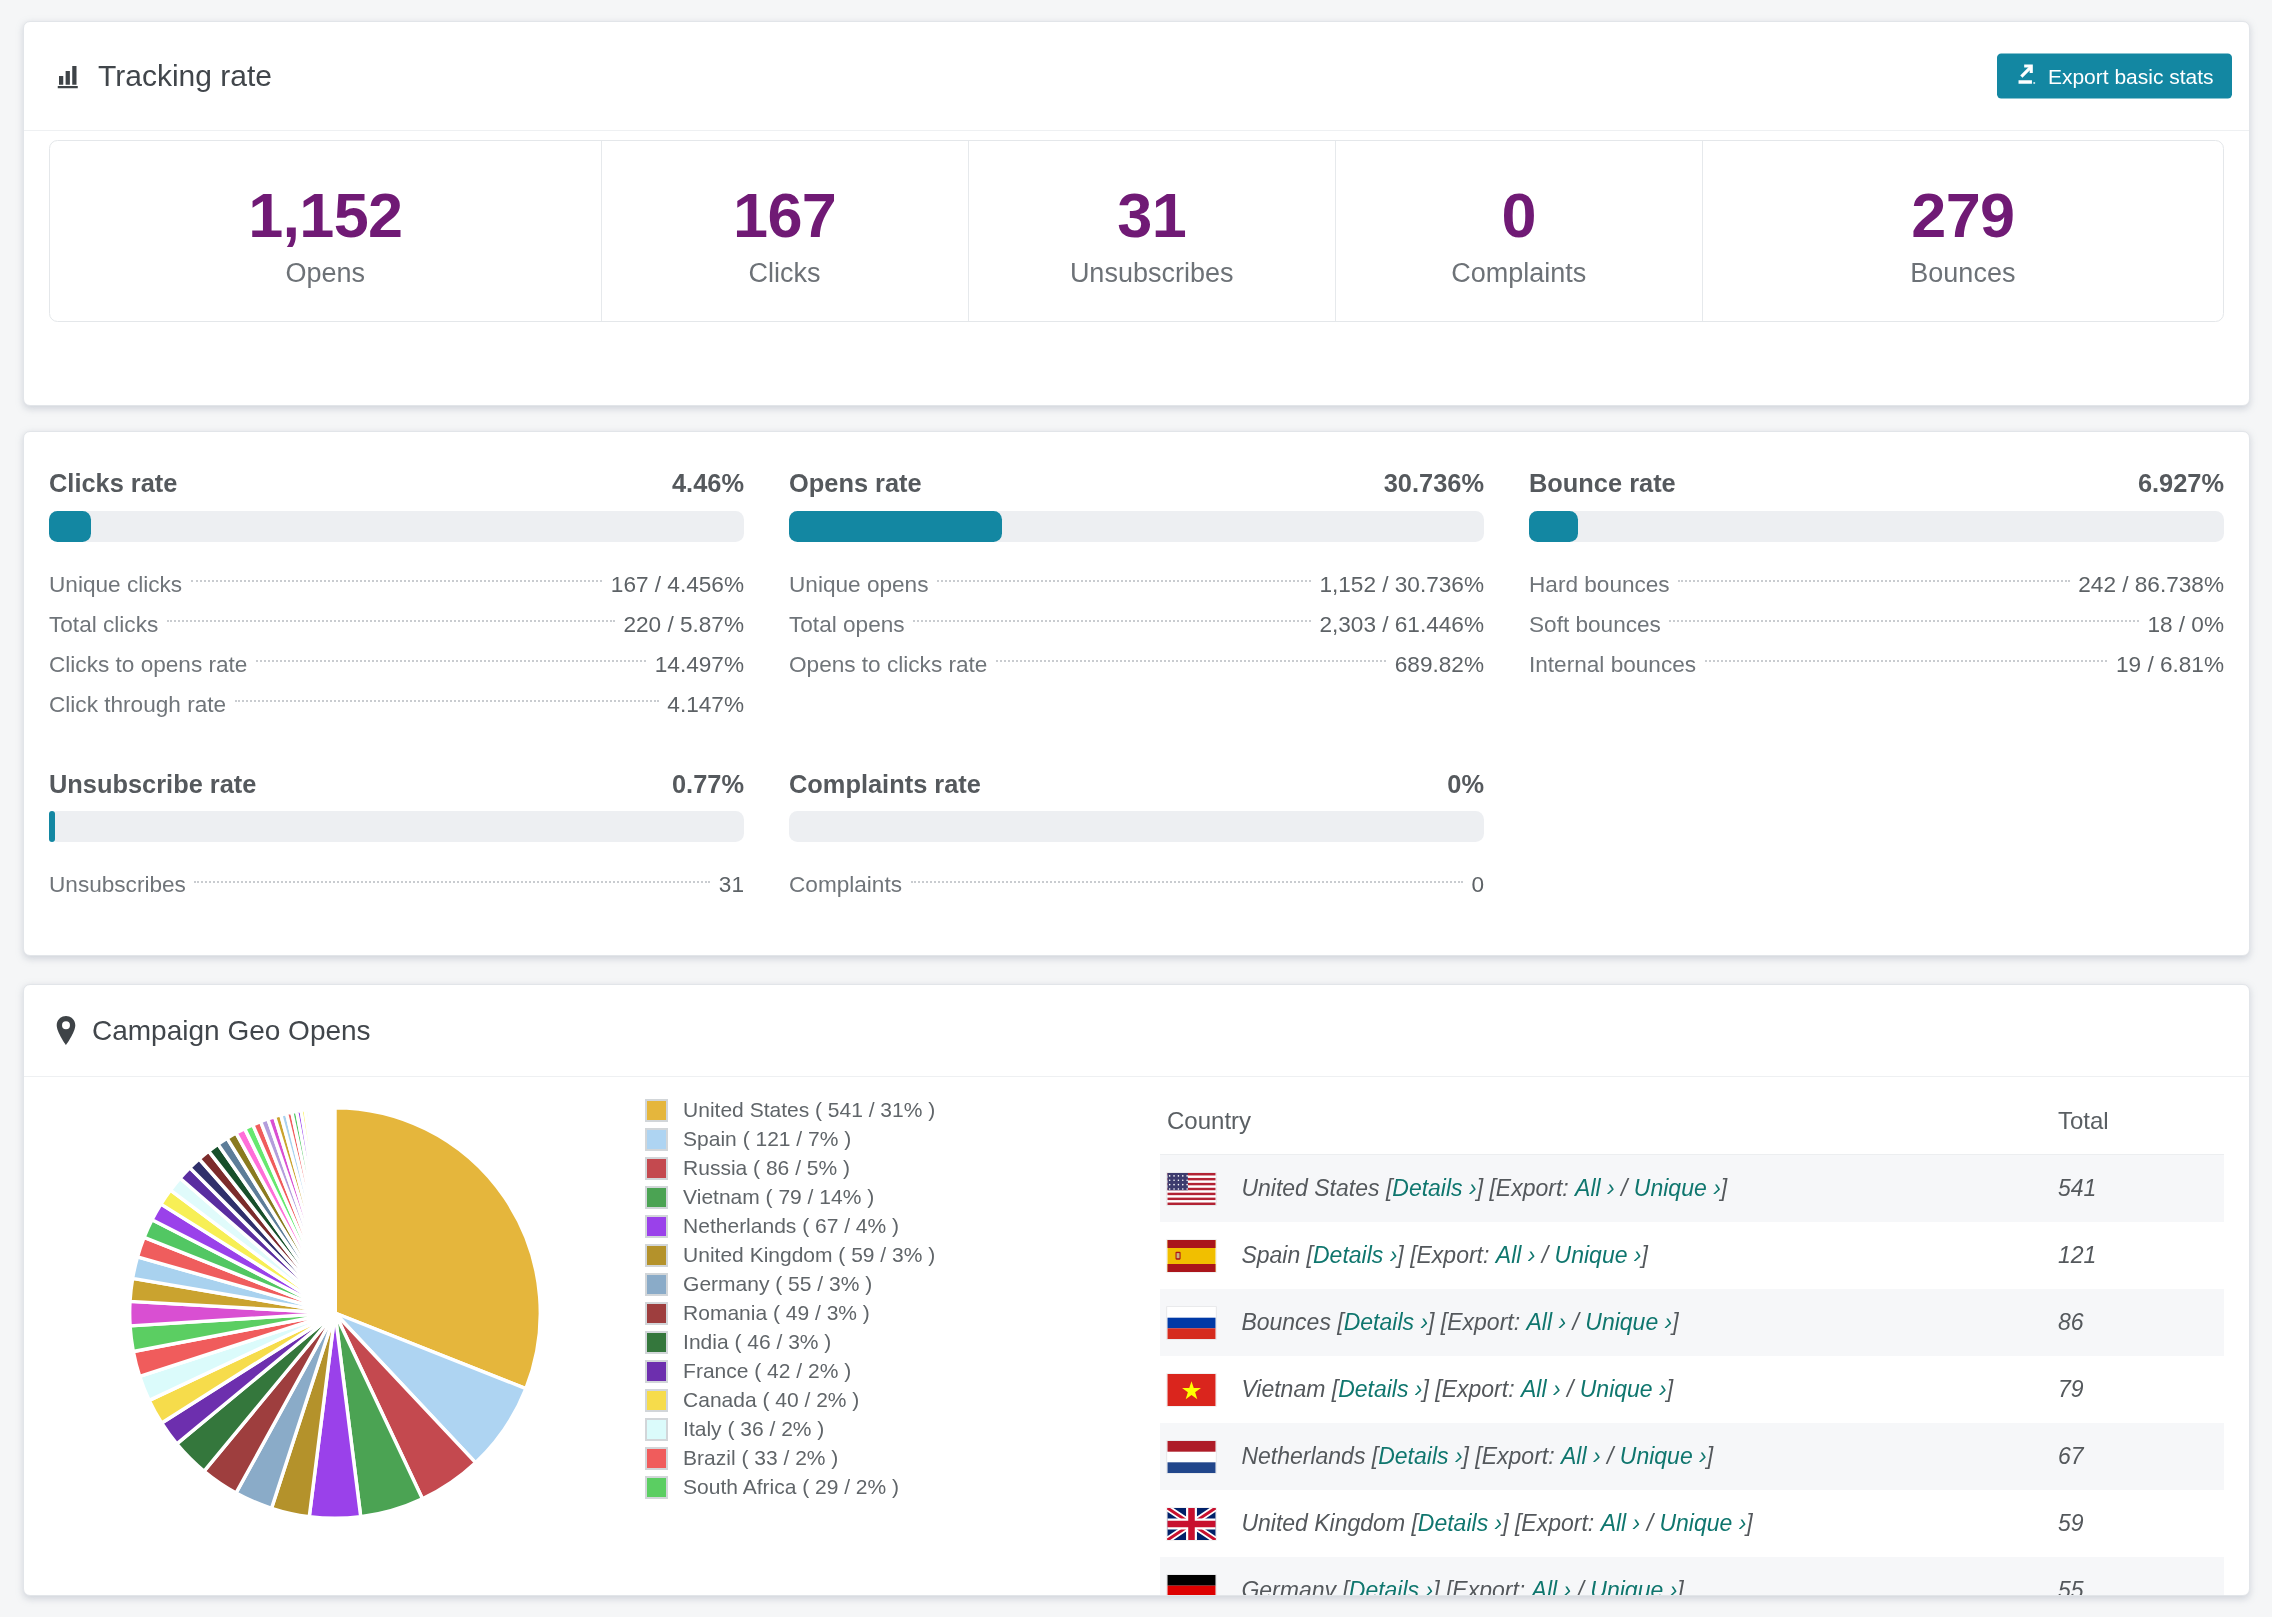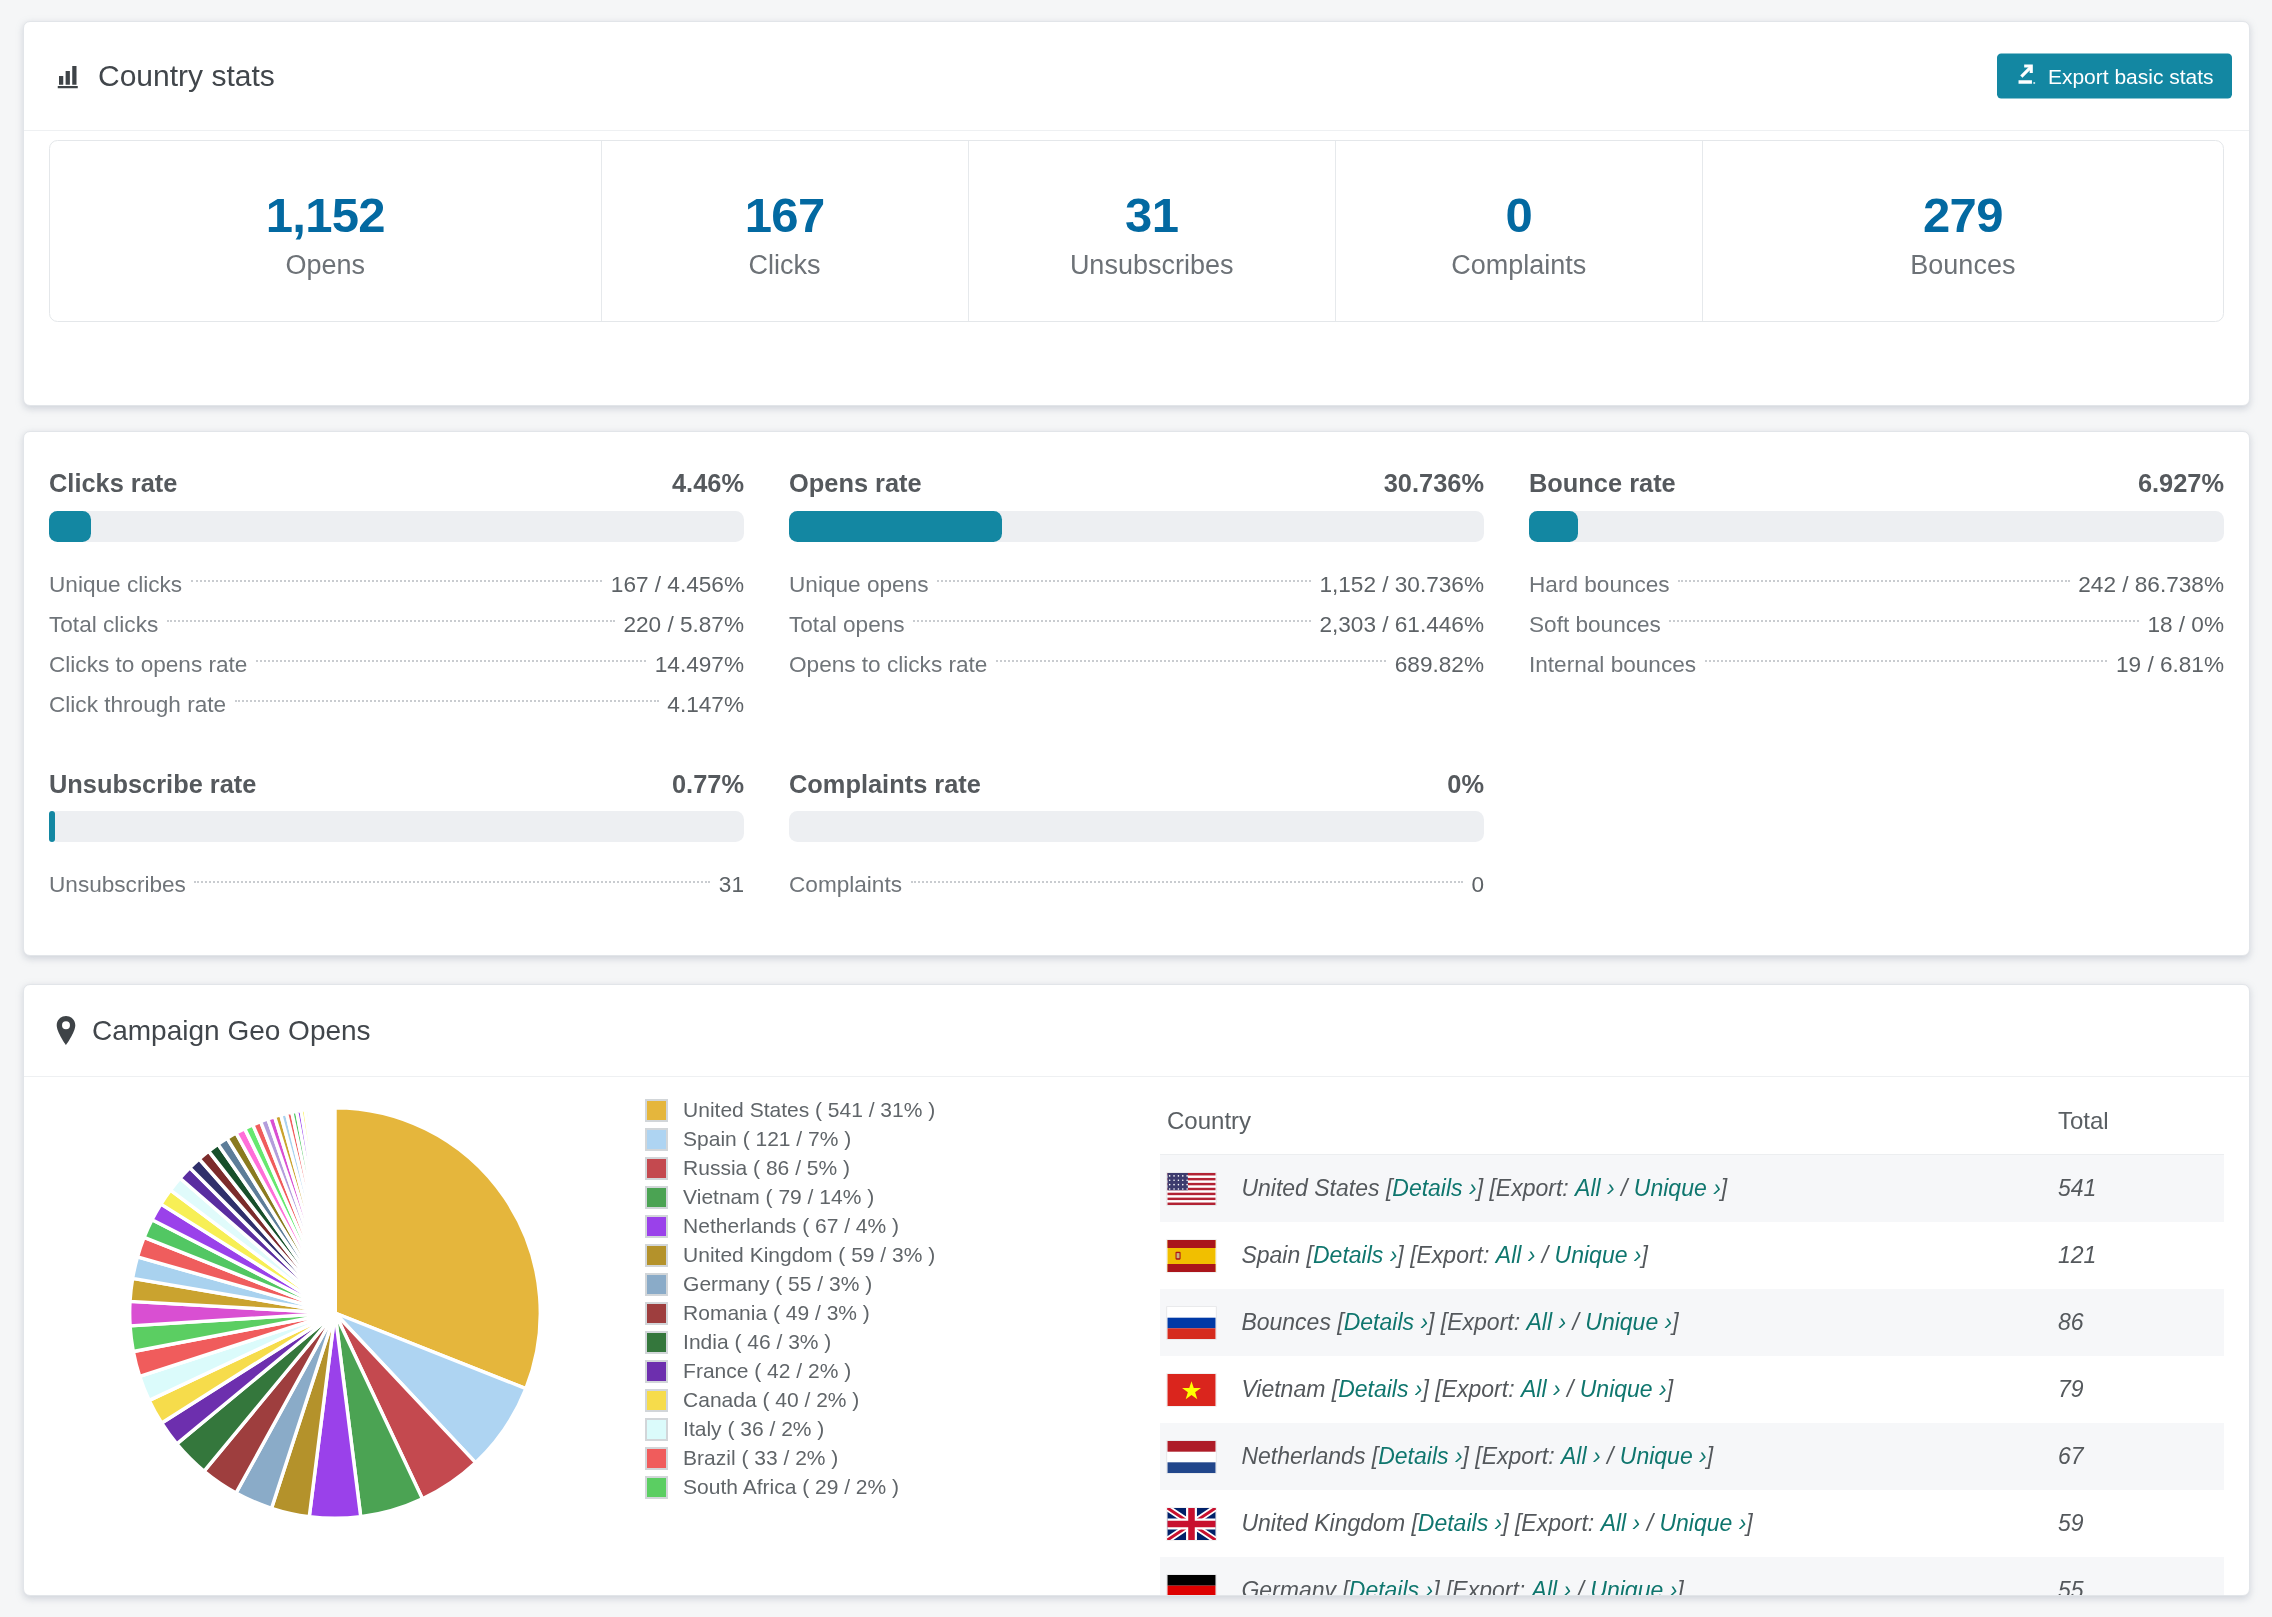--- a/index.html
+++ b/index.html
@@ -17,21 +17,21 @@
   #card-tracking { margin-top:21px; height:385px; }
   #card-tracking .card-hdr { height:109px; }
   .export-btn { position:absolute; right:17px; top:50%; transform:translateY(-50%);
     display:flex; align-items:center; gap:10px; height:45px; padding:0 18.4px;
     background:#1387a2; color:#fff; font-size:21px; border:none; border-radius:4.2px; cursor:pointer; }
   #stats-box { margin:9.2px 25px 0; height:182px; border:1.4px solid #e4e7ea; border-radius:8.5px;
     display:grid; grid-template-columns:1.5fr 1fr 1fr 1fr 1.42fr; }
   .stat-box { display:flex; flex-direction:column; align-items:center; justify-content:center;
     border-left:1.4px solid #e6e9ec; }
   .stat-box:first-child { border-left:none; }
-  .stat-value { font-size:49px; font-weight:700; color:#0369a1; letter-spacing:-0.7px;margin-top:6px; }
+  .stat-value { font-size:63px; font-weight:700; color:#701a75; letter-spacing:-0.7px;margin-top:6px; }
   .stat-label { margin-top:7px; font-size:27px; color:#6d7277; }
 
   
   #card-rates { margin-top:25.4px; height:525px; }
   #rates-grid { display:grid; grid-template-columns:repeat(3,1fr);
     column-gap:45px; row-gap:45px; padding:37px 25px 0; }
   .rate-head { display:flex; justify-content:space-between; align-items:baseline;
     font-size:25.4px; font-weight:700; color:#55595d; margin-bottom:12.7px;gap:32px; }
   .bar { height:31px; background:#edeff2; border-radius:8.5px; margin-bottom:22.6px; }
   .bar-fill { height:100%; background:#1387a2; border-radius:8.5px; }
@@ -69,21 +69,21 @@
   <div class="card-hdr">
     <div class="hdr-title">
       <span>
         <svg width="30" height="30" viewBox="0 0 24 24" fill="#3e4347">
           <rect x="4" y="12" width="3.4" height="7"></rect>
             <rect x="9.3" y="8" width="3.4" height="11"></rect>
           <rect x="14.6" y="4" width="3.4" height="15"></rect>
             <rect x="3" y="20" width="16" height="1.8"></rect>
         </svg>
       </span>
-      <span>Country stats</span>
+      <span>Tracking rate</span>
     </div>
     <button class="export-btn">
       <span>
         <svg width="22.6" height="22.6" viewBox="0 0 32 32">
           <path d="M5 25h19v5H5z" fill="#fff"></path>
           <path d="M9 20 L22 7" stroke="#fff" stroke-width="4.5"></path>
           <path d="M13 5h10v10" fill="none" stroke="#fff" stroke-width="4.5"></path>
           <rect x="26" y="28" width="2.5" height="2" fill="#fff"></rect>
         </svg>
       </span>

